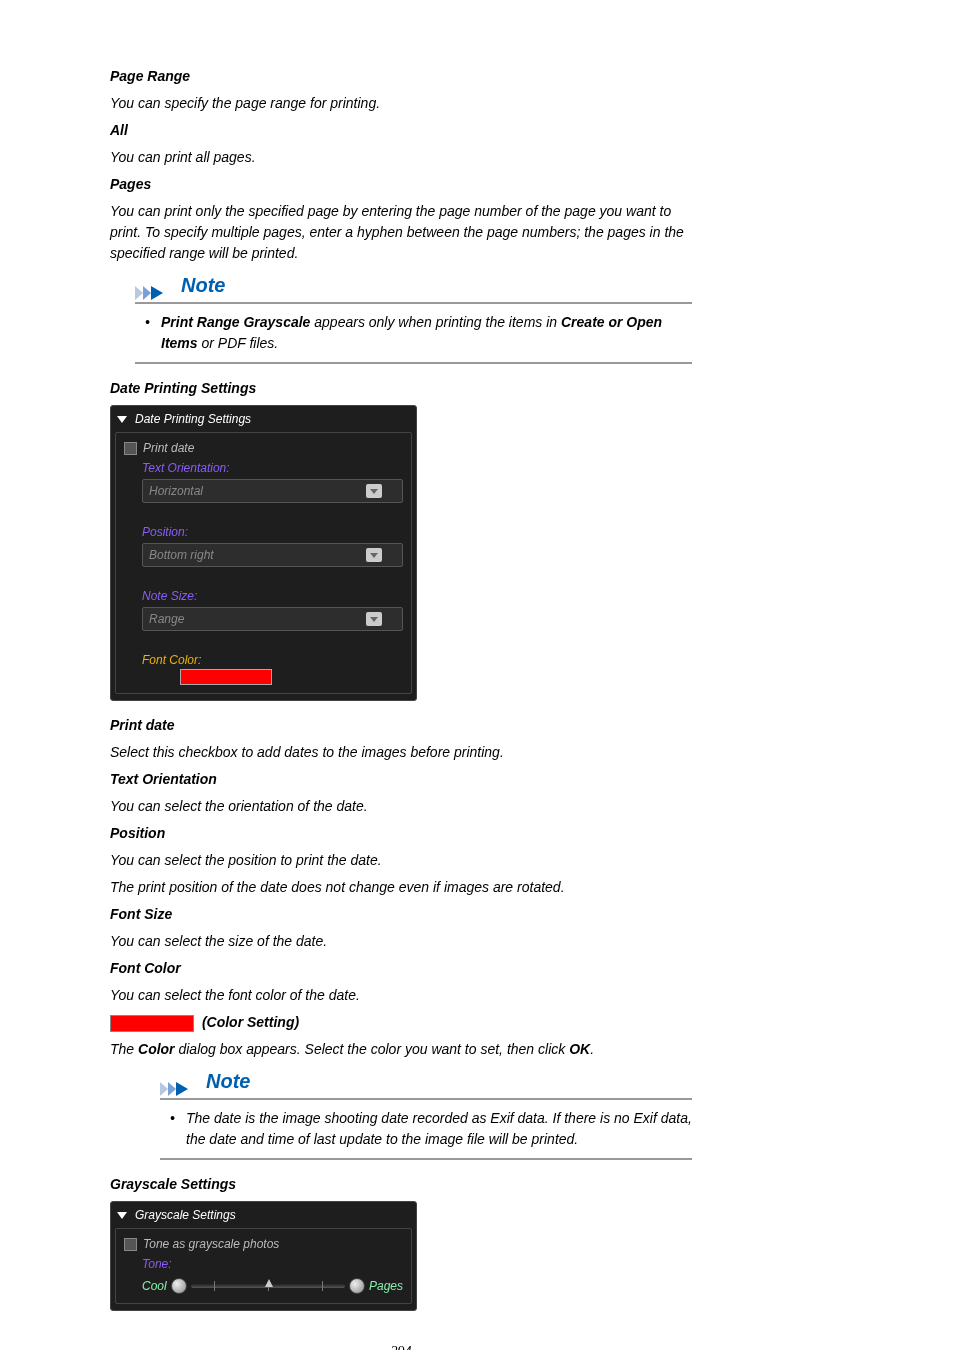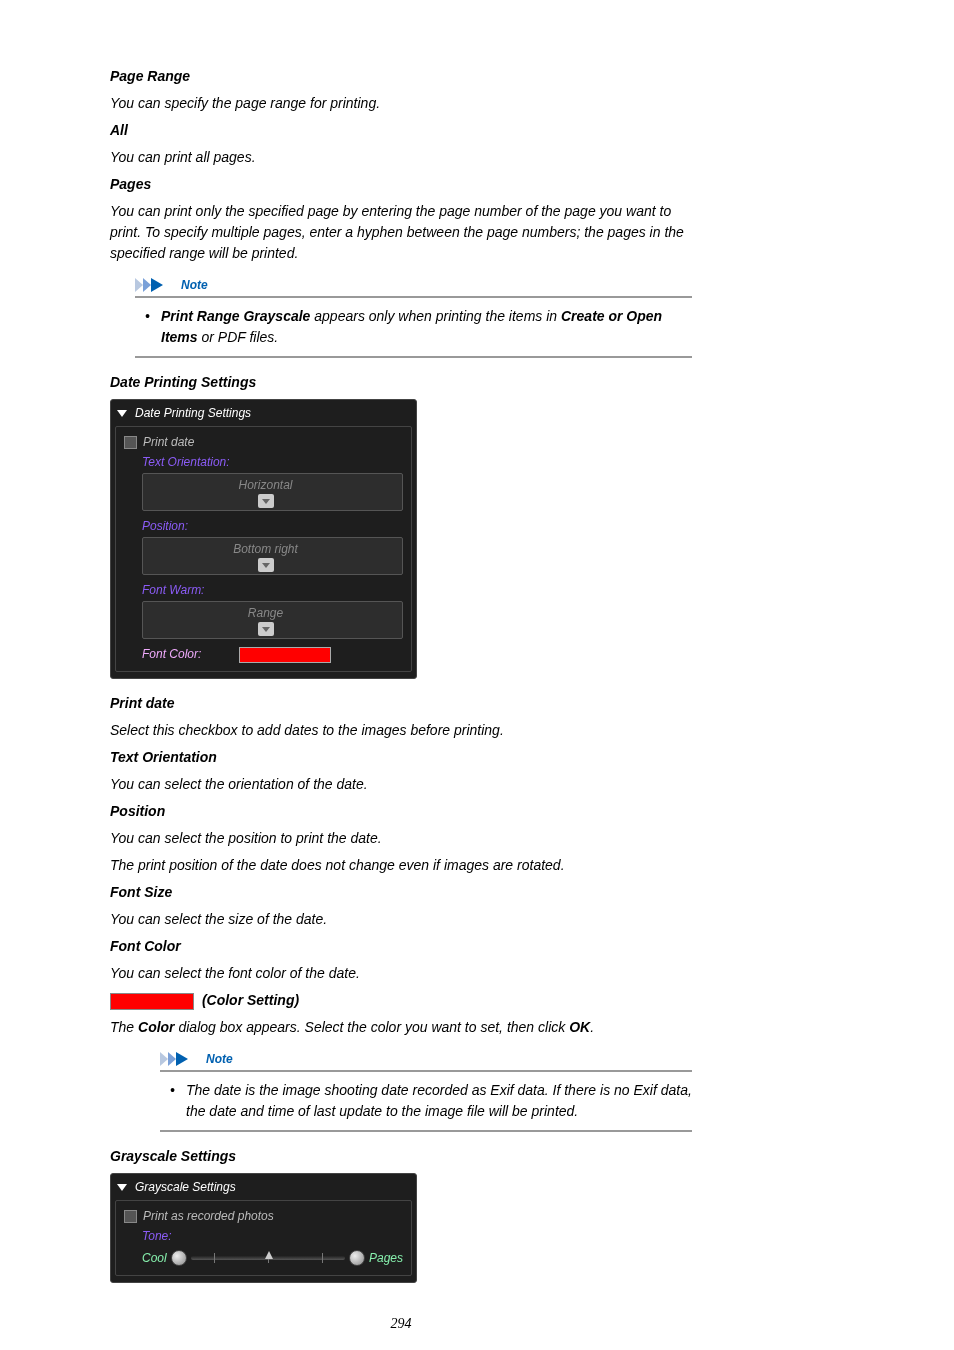--- a/index.html
+++ b/index.html
@@ -17,25 +17,25 @@
     padding: 60px 120px 20px 110px;
     font-style: italic;
   }
   .ind1 { margin-left: 25px; }
   .ind2 { margin-left: 50px; }
   .ind4 { margin-left: 80px; }
   .h { font-weight: bold; margin: 6px 0; }
   .p { margin: 6px 0; }
   .note-head {
     display: flex;
-    align-items: center;
+    align-items: flex-end;
     font-weight: bold;
     color: #0060b0;
-    font-size: 12px;
-    margin: 12px 0 2px 0;
+    font-size: 20px;
+    margin: 6px 0 2px 0;
   }
   .note-underline {
     height: 2px;
     background: #999;
   }
   .note-ul-top { margin-bottom: 8px; }
   .note-ul-bottom { margin-top: 8px; margin-bottom: 12px; }
   .note-arrows { display: inline-flex; margin-right: 6px; }
   .note-arrows svg { display: block; }
   .bullet-row {
@@ -93,41 +93,41 @@
   }
   .panel-select {
     display: flex;
     align-items: center;
     justify-content: space-between;
     background: #2d2d2d;
     border: 1px solid #555;
     border-radius: 2px;
     padding: 2px 20px 2px 6px;
     color: #888;
-    margin: 2px 0 6px 0;
-    flex-direction: column;
+    margin: 2px 0 20px 0;
   }
   .select-arrow-box {
     width: 16px; height: 14px;
     background: #ccc;
     display: flex;
     align-items: center;
     justify-content: center;
     border-radius: 2px;
   }
   .select-arrow-box .down {
     width: 0; height: 0;
     border-left: 4px solid transparent;
     border-right: 4px solid transparent;
     border-top: 5px solid #666;
   }
   .color-row {
     display: flex;
-    align-items: flex-end;
-    color: #f0abfc;
+    align-items: flex-start;
+    color: #eab308;
+    flex-direction: column;
   }
   .color-swatch-dark {
     width: 90px; height: 14px;
     background: #ff0000;
     border: 1px solid #aaa;
     margin-left: 38px;
   }
   .color-swatch-inline {
     display: inline-block;
     width: 82px; height: 15px;
@@ -222,21 +222,21 @@
             <span class="down"></span>
           </span>
       </div>
       <div class="panel-row" style="margin-left:18px">Position:</div>
       <div class="panel-select" style="margin-left:18px">
         <span>Bottom right</span>
         <span class="select-arrow-box">
             <span class="down"></span>
           </span>
       </div>
-      <div class="panel-row" style="margin-left:18px">Font Warm:</div>
+      <div class="panel-row" style="margin-left:18px">Note Size:</div>
       <div class="panel-select" style="margin-left:18px">
         <span>Range</span>
         <span class="select-arrow-box">
             <span class="down"></span>
           </span>
       </div>
       <div class="color-row" style="margin-left:18px">
         <span>Font Color:</span>
         <span class="color-swatch-dark"></span>
       </div>
@@ -287,21 +287,21 @@
 
   <div class="h" style="margin-top:14px">Grayscale Settings</div>
   <div class="panel">
     <div class="panel-header">
       <span class="tri"></span>
       <span>Grayscale Settings</span>
     </div>
     <div class="panel-body">
       <div class="panel-check">
         <span class="checkbox"></span>
-        <span>Print as recorded photos</span>
+        <span>Tone as grayscale photos</span>
       </div>
       <div class="panel-row" style="margin-left:18px">Tone:</div>
       <div class="tone-row">
         <span style="margin-right:4px">Cool</span>
         <span class="knob"></span>
         <div class="slider-track">
           <span class="slider-tick" style="left:15%"></span>
           <span class="slider-tick" style="left:50%"></span>
           <span class="slider-tick" style="left:85%"></span>
           <span class="slider-thumb"></span>

